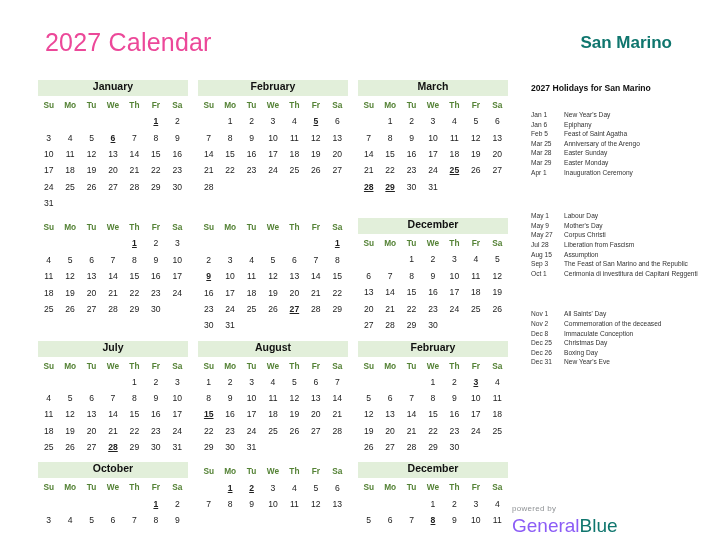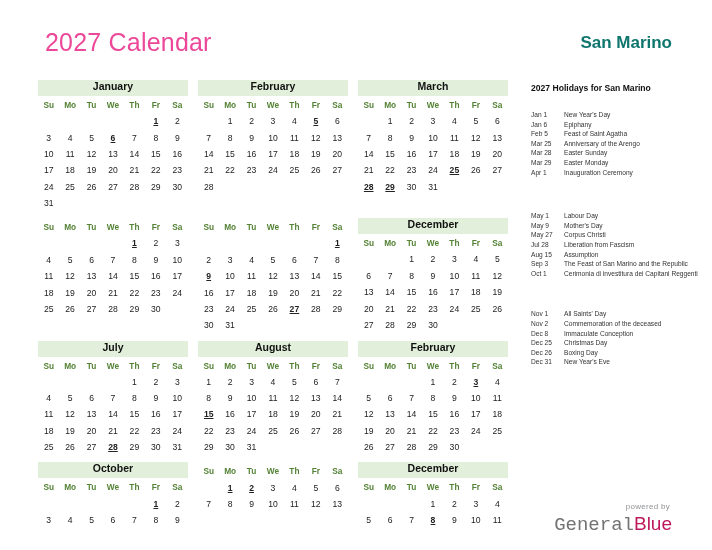--- a/index.html
+++ b/index.html
@@ -129,38 +129,38 @@
     flex: 1 1 auto;
   }
   .group-gap-1 { height: 34px; }
   .group-gap-2 { height: 31px; }
 
   
   .footer-logo {
     position: absolute;
     right: 40px;
     bottom: 14px;
-    text-align: right;
+    text-align: left;
     width: 160px;
   }
   .powered-by {
     font-size: 8px;
     color: #8f9295;
     letter-spacing: 0.3px;
     line-height: 10px;
     margin-bottom: 1px;
     padding-right: 2px;
   }
   .logo-wordmark {
     font-size: 19px;
     line-height: 21px;
     white-space: nowrap;
   }
-  .logo-general { color: #737373; font-family: Liberation Mono, monospace; }
-  .logo-blue { color: #be185d; }
+  .logo-general { color: #8b5cf6; }
+  .logo-blue { color: #0f766e; }
 </style>
 </head>
 <body>
 
 <div class="page-header">
   <div class="page-title">2027 Calendar</div>
   <div class="country-title">San Marino</div>
 </div>
 
 <div class="calendar-grid">

